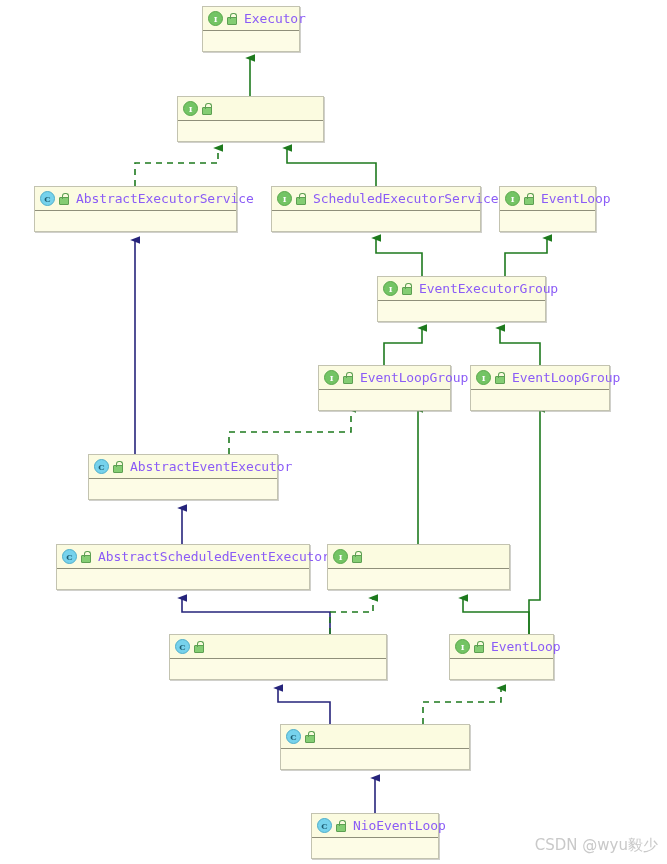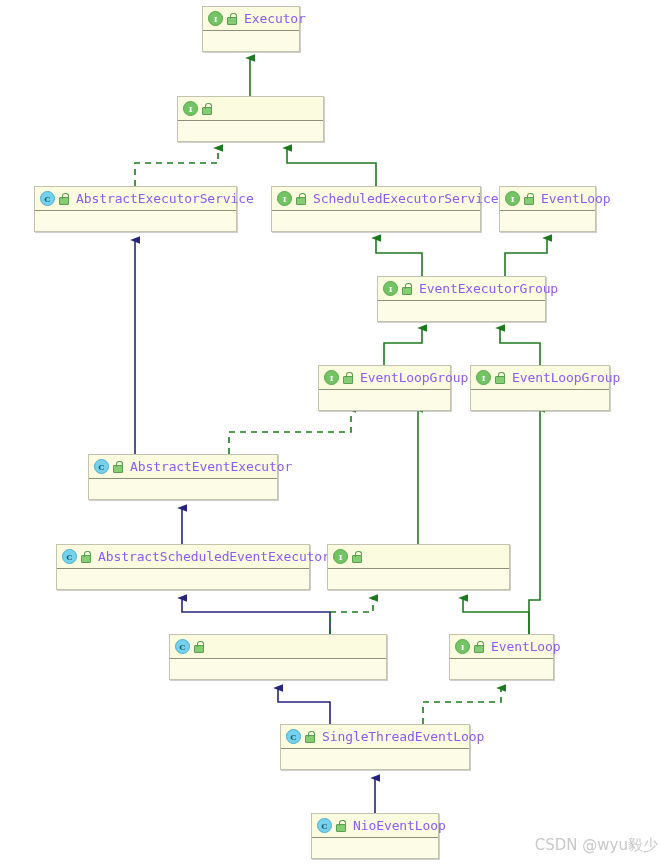--- a/index.html
+++ b/index.html
@@ -280,21 +280,20 @@
       <span class="ico-vis"></span>
       <span class="name">EventLoop</span>
     </div>
     <div class="body-row"></div>
   </div>
 
   <div class="node" style="left:280px; top:724px; width:190px;">
     <div class="title-row">
       <span class="ico-kind class">C</span>
       <span class="ico-vis"></span>
-      <span class="name">SingleThreadEventLoop</span>
     </div>
     <div class="body-row"></div>
   </div>
 
   <div class="node" style="left:311px; top:813px; width:128px;">
     <div class="title-row">
       <span class="ico-kind class">C</span>
       <span class="ico-vis"></span>
       <span class="name">NioEventLoop</span>
     </div>

